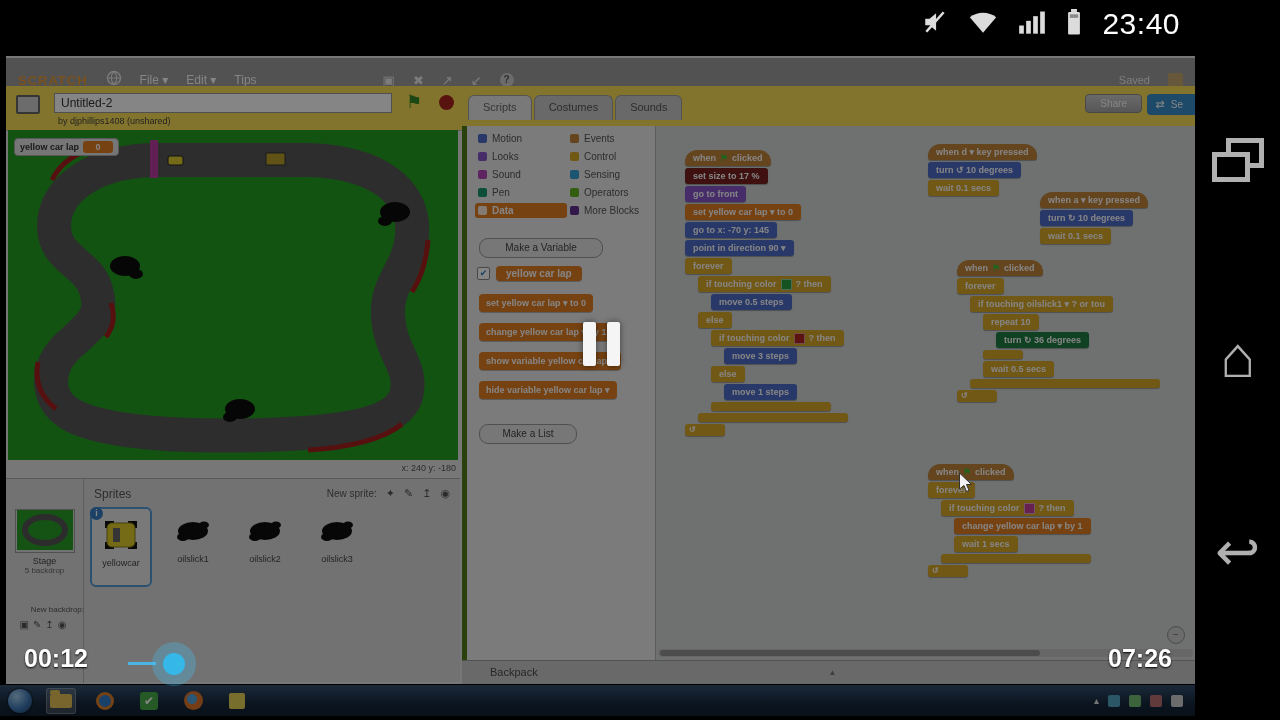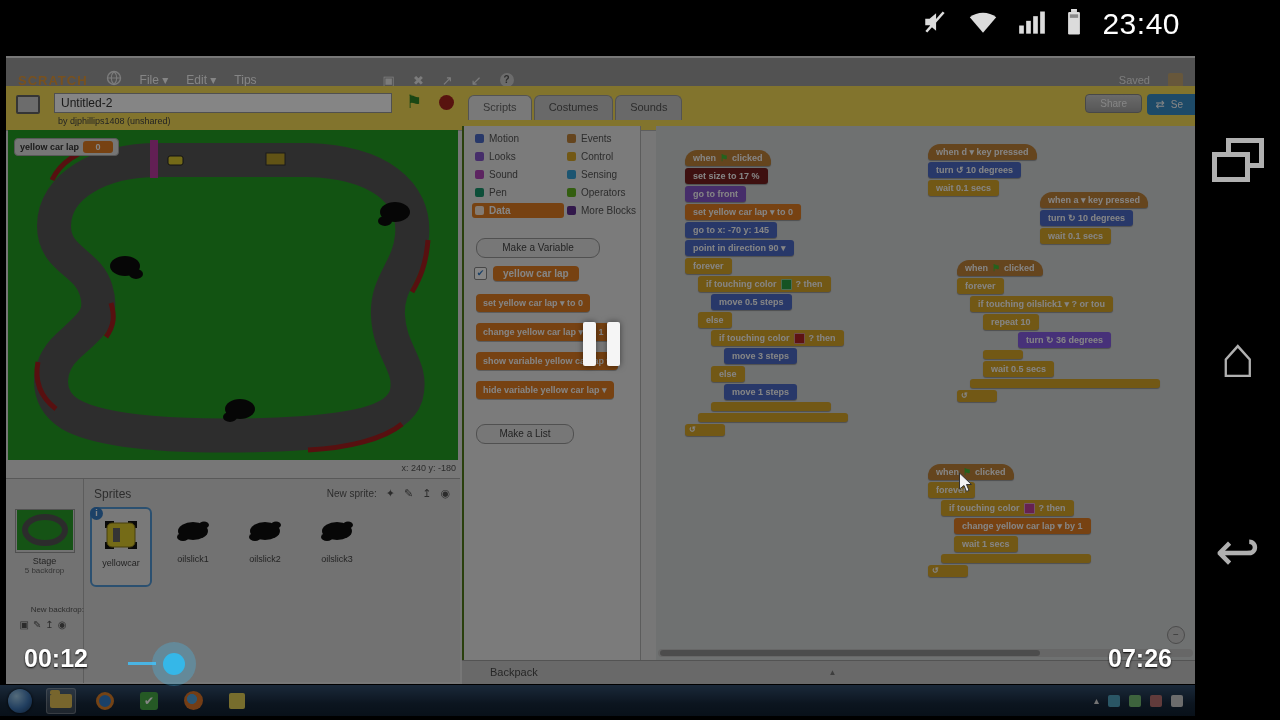--- a/index.html
+++ b/index.html
@@ -68,21 +68,21 @@
   #stagecol .l2{font-size:8px;color:#666;}
   #newbackdrop{position:absolute;left:0;top:126px;width:78px;font-size:8px;color:#555;text-align:right;}
   #bd-icons{position:absolute;left:0;top:140px;width:78px;text-align:center;font-size:10px;color:#555;letter-spacing:4px;}
   .card{position:absolute;top:28px;width:62px;height:80px;border-radius:6px;text-align:center;box-sizing:border-box;}
   .card svg{margin-top:9px;}
   .card .cname{font-size:9px;color:#444;margin-top:2px;}
   .card.sel{border:2px solid #4b9be0;background:#e9e9e9;}
   .ibadge{position:absolute;left:-2px;top:-2px;width:13px;height:13px;border-radius:50%;background:#2f7fd0;color:#fff;font-size:9px;line-height:13px;font-weight:bold;}
 
   
-  #palette{position:absolute;left:456px;top:70px;width:179px;height:534px;background:#ececec;border-left:2px solid #4d7c0f;border-right:1px solid #b0b0b0;box-sizing:border-box;}
+  #palette{position:absolute;left:456px;top:70px;width:194px;height:534px;background:#ececec;border-left:5px solid #4d7c0f;border-right:1px solid #b0b0b0;box-sizing:border-box;}
   #cats{display:grid;grid-template-columns:92px 88px;gap:3px 0;padding:5px 0 0 8px;}
   .cat{display:flex;align-items:center;gap:5px;font-size:10px;color:#555;height:15px;border-radius:3px;padding:0 3px;}
   .cat.sel{color:#fff;font-weight:bold;}
   .cat .dot{width:9px;height:9px;border-radius:2px;flex:0 0 auto;}
   #mkvar,#mklist{position:absolute;left:12px;width:122px;height:18px;background:#e4e4e4;border:1px solid #999;border-radius:9px;font-size:10px;color:#444;text-align:center;line-height:18px;}
   #mkvar{top:112px;} #mklist{top:298px;width:96px;}
   #varrow{position:absolute;left:10px;top:140px;display:flex;align-items:center;gap:6px;}
   #varrow .cb{width:11px;height:11px;background:#fff;border:1px solid #888;border-radius:2px;font-size:9px;line-height:11px;color:#2f7fd0;text-align:center;}
   #varrow .pill{background:#EE7D16;color:#fff;font-size:10px;font-weight:bold;border-radius:4px;padding:2px 10px;box-shadow:0 1px 0 rgba(0,0,0,.25);}
   #pblocks{position:absolute;left:12px;top:168px;}
@@ -394,21 +394,21 @@
           <div class="stack" style="left: 384px; top: 64px;">
             <div class="blk hat" style="background: rgb(200, 131, 48); margin-left: 0px;"><span>when a ▾ key pressed</span></div>
             <div class="blk" style="background: rgb(74, 108, 212); margin-left: 0px;"><span>turn ↻ 10 degrees</span></div>
             <div class="blk" style="background: rgb(225, 169, 26); margin-left: 0px;"><span>wait 0.1 secs</span></div>
           </div>
           <div class="stack" style="left: 301px; top: 132px;">
             <div class="blk hat" style="background: rgb(200, 131, 48); margin-left: 0px;"><span>when</span><span class="flag">⚑</span><span>clicked</span></div>
             <div class="blk" style="background: rgb(225, 169, 26); margin-left: 0px;"><span>forever</span></div>
             <div class="blk" style="background: rgb(225, 169, 26); margin-left: 13px;"><span>if touching oilslick1 ▾ ?  or  tou</span></div>
             <div class="blk" style="background: rgb(225, 169, 26); margin-left: 26px;"><span>repeat 10</span></div>
-            <div class="blk" style="background: #8b5cf6; margin-left: 61px;"><span>turn ↻ 36 degrees</span></div>
+            <div class="blk" style="background: #15803d; margin-left: 39px;"><span>turn ↻ 36 degrees</span></div>
             <div class="blk cap" style="background: rgb(225, 169, 26); margin-left: 26px; width: 40px;"></div>
             <div class="blk" style="background: rgb(225, 169, 26); margin-left: 26px;"><span>wait 0.5 secs</span></div>
             <div class="blk cap" style="background: rgb(225, 169, 26); margin-left: 13px; width: 190px;"></div>
             <div class="blk cap arr" style="background: rgb(225, 169, 26); margin-left: 0px; width: 40px;"><span>↺</span></div>
           </div>
           <div class="stack" style="left: 272px; top: 336px;">
             <div class="blk hat" style="background: rgb(200, 131, 48); margin-left: 0px;"><span>when</span><span class="flag">⚑</span><span>clicked</span></div>
             <div class="blk" style="background: rgb(225, 169, 26); margin-left: 0px;"><span>forever</span></div>
             <div class="blk" style="background: rgb(225, 169, 26); margin-left: 13px;"><span>if touching color</span><span class="sw" style="background: rgb(208, 60, 160);"></span><span>? then</span></div>
             <div class="blk" style="background: rgb(238, 125, 22); margin-left: 26px;"><span>change yellow car lap ▾ by 1</span></div>

